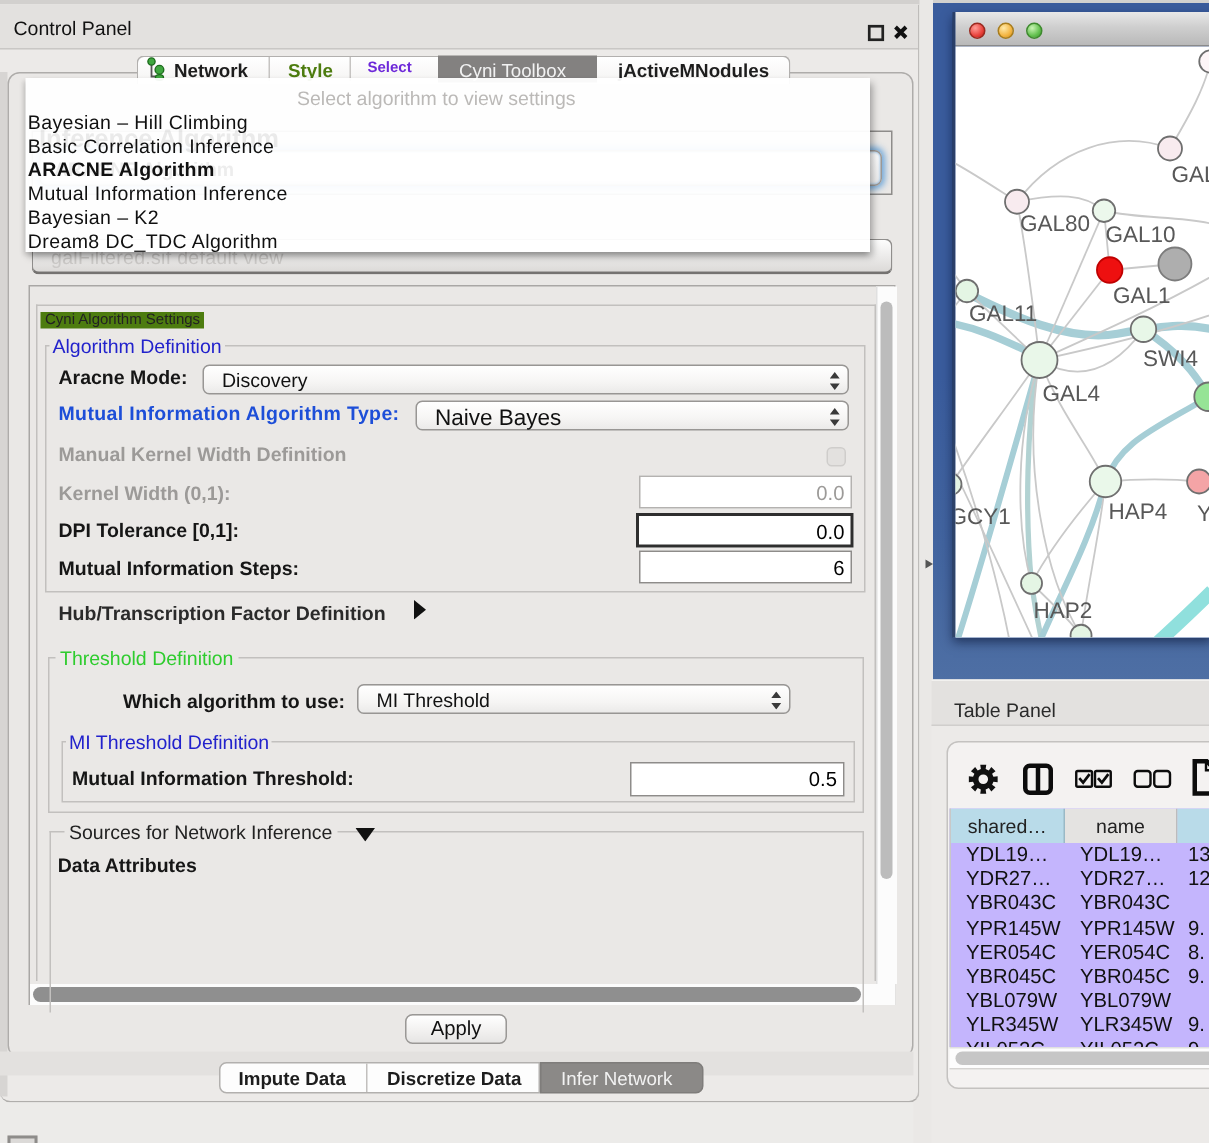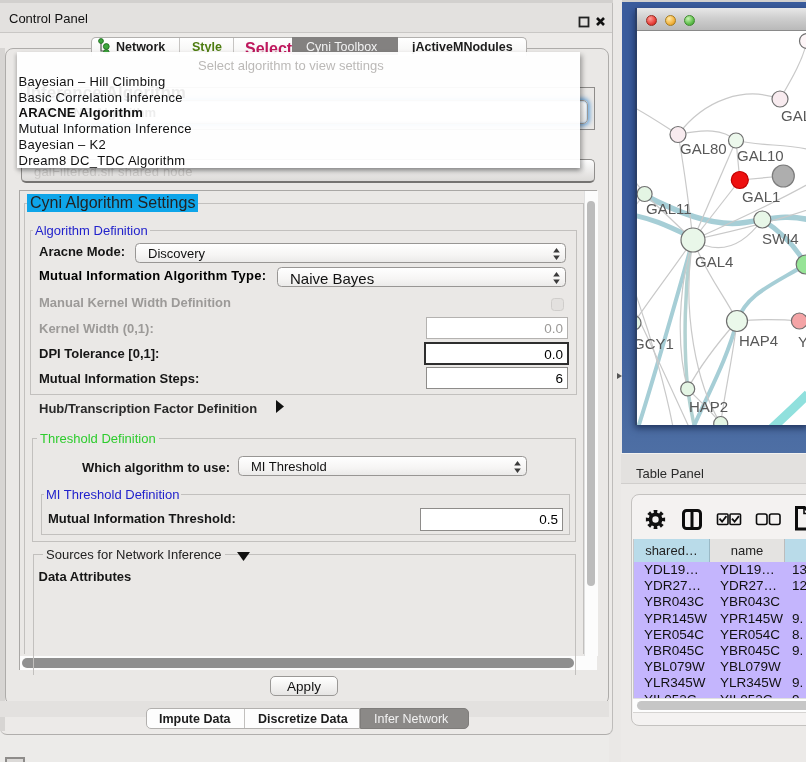--- a/index.html
+++ b/index.html
@@ -198,65 +198,65 @@
   </div>
 
   <div class="abs" style="left:5px;top:48px;width:604px;height:657px;background:#eae8e6;border:1px solid #aeacaa;border-radius:8px;box-sizing:border-box;"></div>
 
   <div class="abs" style="left:91px;top:37px;width:434px;height:18px;background:linear-gradient(#ffffff,#f4f3f2);border:1px solid #b2b0ae;border-bottom:none;border-radius:5px 5px 0 0;"></div>
   <div class="abs" style="left:179px;top:38px;width:1px;height:16px;background:#c6c4c2;"></div>
   <div class="abs" style="left:233px;top:38px;width:1px;height:16px;background:#c6c4c2;"></div>
   <div class="abs" style="left:292px;top:37px;width:106px;height:18px;background:#838180;"></div>
   <span class="abs b" style="left:116px;top:40px;font-size:12.5px;color:#1d1d1d;white-space:nowrap;">Network</span>
   <span class="abs b" style="left:192px;top:40px;font-size:12.5px;color:#4d7c0f;white-space:nowrap;">Style</span>
-  <span class="abs b" style="left:245px;top:40px;font-size:16px;color:#be185d;white-space:nowrap;">Select</span>
+  <span class="abs b" style="left:245px;top:40px;font-size:10px;color:#6d28d9;white-space:nowrap;">Select</span>
   <span class="abs" style="left:306px;top:40px;font-size:12.5px;color:#f2f2f2;white-space:nowrap;">Cyni Toolbox</span>
   <span class="abs b" style="left:412px;top:40px;font-size:12.5px;color:#1d1d1d;white-space:nowrap;">jActiveMNodules</span>
 
   <svg class="abs" style="left:98px;top:38px;" width="12" height="16" viewBox="0 0 12 16">
     <path d="M 3 3 v 10 h 5" stroke="#555" fill="none" stroke-width="1.2"></path>
     <circle cx="3" cy="3" r="2.4" fill="#3fa73f" stroke="#1c6b1c" stroke-width="0.9"></circle>
     <circle cx="8.3" cy="8.5" r="2.9" fill="#3fa73f" stroke="#1c6b1c" stroke-width="0.9"></circle>
     <ellipse cx="8.3" cy="13.6" rx="2.7" ry="1.9" fill="#3fa73f" stroke="#1c6b1c" stroke-width="0.9"></ellipse>
   </svg>
 
   <div class="abs" style="left:21px;top:87px;width:574px;height:43px;border:1px solid #8e8c8a;box-sizing:border-box;"></div>
 
   <div class="abs" style="left:26px;top:100px;width:562px;height:24px;border-radius:5px;box-shadow:0 0 4px 2px rgba(90,156,215,.85), inset 0 0 2px rgba(90,156,215,.9);background:linear-gradient(#fff,#ededed);border:1px solid #9a9896;box-sizing:border-box;"></div>
 
   <div class="abs" style="left:21px;top:159px;width:574px;height:24px;border-radius:5px;background:linear-gradient(#fdfdfd,#dcdad8);border:1px solid #908e8c;border-bottom:2px solid #757371;box-sizing:border-box;">
-    <div class="abs" style="left:12px;top:4px;font-size:13px;letter-spacing:.2px;color:#cbc9c7;">galFiltered.sif shared node</div>
+    <div class="abs" style="left:12px;top:4px;font-size:13px;letter-spacing:.2px;color:#cbc9c7;">galFiltered.sif default view</div>
   </div>
 
   <div class="abs" style="left:19px;top:190px;width:578px;height:480px;border:1px solid #a9a7a5;box-sizing:border-box;background:#eae8e6;">
 
     <div class="abs" style="left:564px;top:0;width:13px;height:465px;background:#fcfcfc;border-left:1px solid #e0e0e0;">
       <div class="abs" style="left:2px;top:10px;width:8px;height:385px;border-radius:4px;background:#bcbcbc;"></div>
     </div>
 
     <div class="abs" style="left:0;top:465px;width:577px;height:14px;background:#fcfcfc;">
       <div class="abs" style="left:2px;top:2px;width:552px;height:10px;border-radius:5px;background:#8f8f8f;"></div>
     </div>
 
     <div class="abs" style="left:3.5px;top:11.5px;width:558px;height:450px;border:1px solid #c2c0be;border-right:1px solid #c2c0be;box-shadow:inset 0 0 0 0;border-bottom:none;"></div>
-    <div class="abs" style="left:7px;top:3px;background:#0ea5e9;padding:0 3px;font-size:16px;color:#222;">Cyni Algorithm Settings</div>
+    <div class="abs" style="left:7px;top:17px;background:#4d7c0f;padding:0 3px;font-size:10px;color:#222;">Cyni Algorithm Settings</div>
 
     <div class="abs" style="left:10px;top:39px;width:544.5px;height:163px;border:1px solid #c2c0be;"></div>
     <div class="abs" style="left:13px;top:31.5px;background:#eae8e6;padding:0 2px;font-size:13px;color:#2222cc;">Algorithm Definition</div>
 
     <span class="abs b" style="left:19px;top:53px;font-size:13px;color:#161616;">Aracne Mode:</span>
 
     <div class="abs" style="left:115px;top:51.5px;width:431px;height:20px;border:1.5px solid #989694;border-radius:4.5px;background:linear-gradient(#ffffff,#f6f5f4 60%,#ebeae9);box-sizing:border-box;">
       <span class="abs" style="left:12px;top:2px;font-size:13px;color:#111;">Discovery</span>
       <svg class="abs" style="right:5.5px;top:4px;" width="7" height="12" viewBox="0 0 7 12">
           <path d="M 3.5 0 L 6.8 4.4 H 0.2 z M 3.5 12 L 0.2 7.6 h 6.6 z" fill="#3a3a3a"></path>
         </svg>
     </div>
 
-    <span class="abs b" style="left:19px;top:77px;font-size:13px;letter-spacing:.25px;color:#000000;">Mutual Information Algorithm Type:</span>
+    <span class="abs b" style="left:19px;top:77px;font-size:13px;letter-spacing:.25px;color:#1d4ed8;">Mutual Information Algorithm Type:</span>
     <div class="abs" style="left:257px;top:75.5px;width:289px;height:20px;border:1.5px solid #989694;border-radius:4.5px;background:linear-gradient(#ffffff,#f6f5f4 60%,#ebeae9);box-sizing:border-box;">
       <span class="abs" style="left:12px;top:2px;font-size:15px;color:#111;">Naive Bayes</span>
       <svg class="abs" style="right:5.5px;top:4px;" width="7" height="12" viewBox="0 0 7 12">
           <path d="M 3.5 0 L 6.8 4.4 H 0.2 z M 3.5 12 L 0.2 7.6 h 6.6 z" fill="#3a3a3a"></path>
         </svg>
     </div>
 
     <span class="abs b" style="left:19px;top:104px;font-size:13px;color:#9c9a98;">Manual Kernel Width Definition</span>
     <div class="abs" style="left:531px;top:107px;width:13px;height:13px;border-radius:3.5px;background:#e3e1df;border:1px solid #cfcdcb;box-sizing:border-box;"></div>
 

